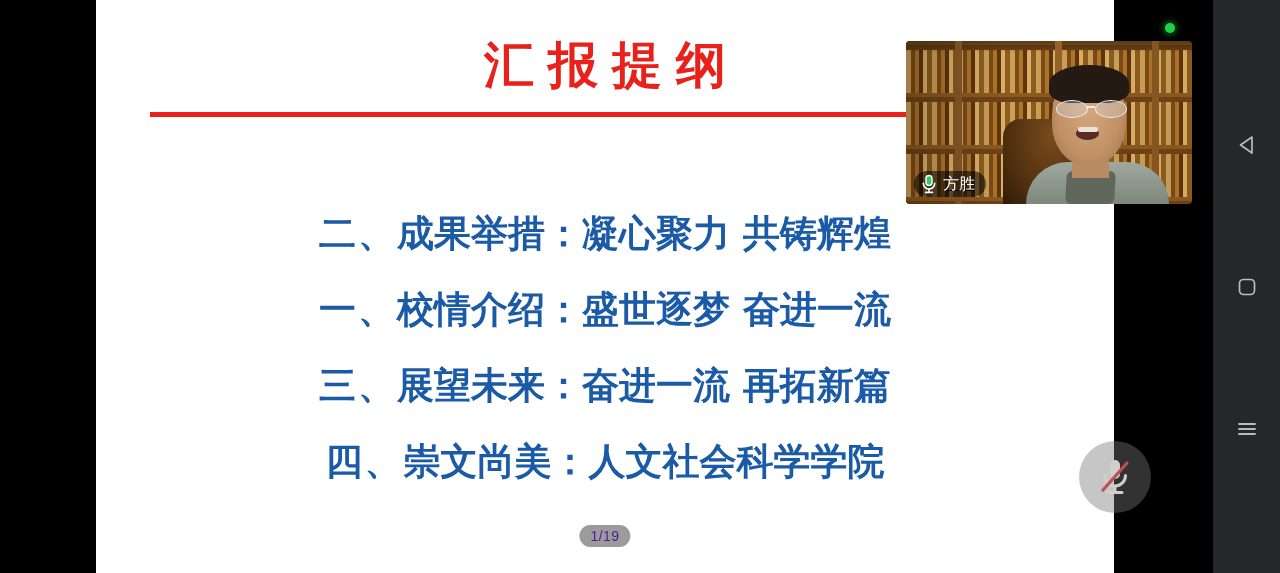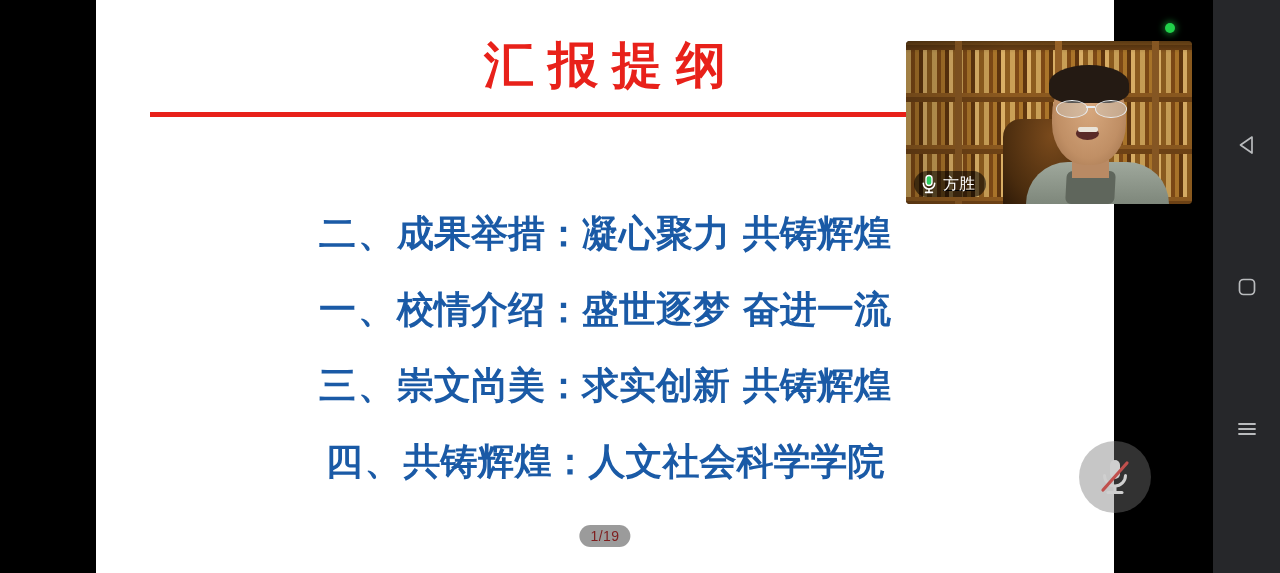--- a/index.html
+++ b/index.html
@@ -88,21 +88,21 @@
   .outline-row .num {
     letter-spacing: 2px;
   }
 
   #page-indicator {
     position: absolute;
     left: 50%;
     transform: translateX(-50%);
     top: 525px;
     background: #9b9b9b;
-    color: #7f1d1d;
+    color: #4c1d95;
     font-size: 14px;
     line-height: 22px;
     padding: 0 11px;
     border-radius: 11px;
     letter-spacing: 0.5px;
     font-family: "Liberation Sans", sans-serif;
   }
 
   
   #video-tile {
@@ -336,24 +336,24 @@
     <div id="title-rule"></div>
 
     <div id="outline-list">
       <div class="outline-row">
         <span class="num">二、</span><span>成果举措：</span><span>凝心聚力 共铸辉煌</span>
       </div>
       <div class="outline-row">
         <span class="num">一、</span><span>校情介绍：</span><span>盛世逐梦 奋进一流</span>
       </div>
       <div class="outline-row">
-        <span class="num">三、</span><span>崇文尚美：</span><span>求实创新 共铸辉煌</span>
+        <span class="num">三、</span><span>展望未来：</span><span>奋进一流 再拓新篇</span>
       </div>
       <div class="outline-row">
-        <span class="num">四、</span><span>共铸辉煌：</span><span>人文社会科学学院</span>
+        <span class="num">四、</span><span>崇文尚美：</span><span>人文社会科学学院</span>
       </div>
     </div>
 
     <div id="page-indicator">1/19</div>
   </div>
 
   <div id="video-tile">
     <div id="bookshelf"></div>
     <div id="shelf-posts"></div>
     <div id="shelf-dim"></div>

